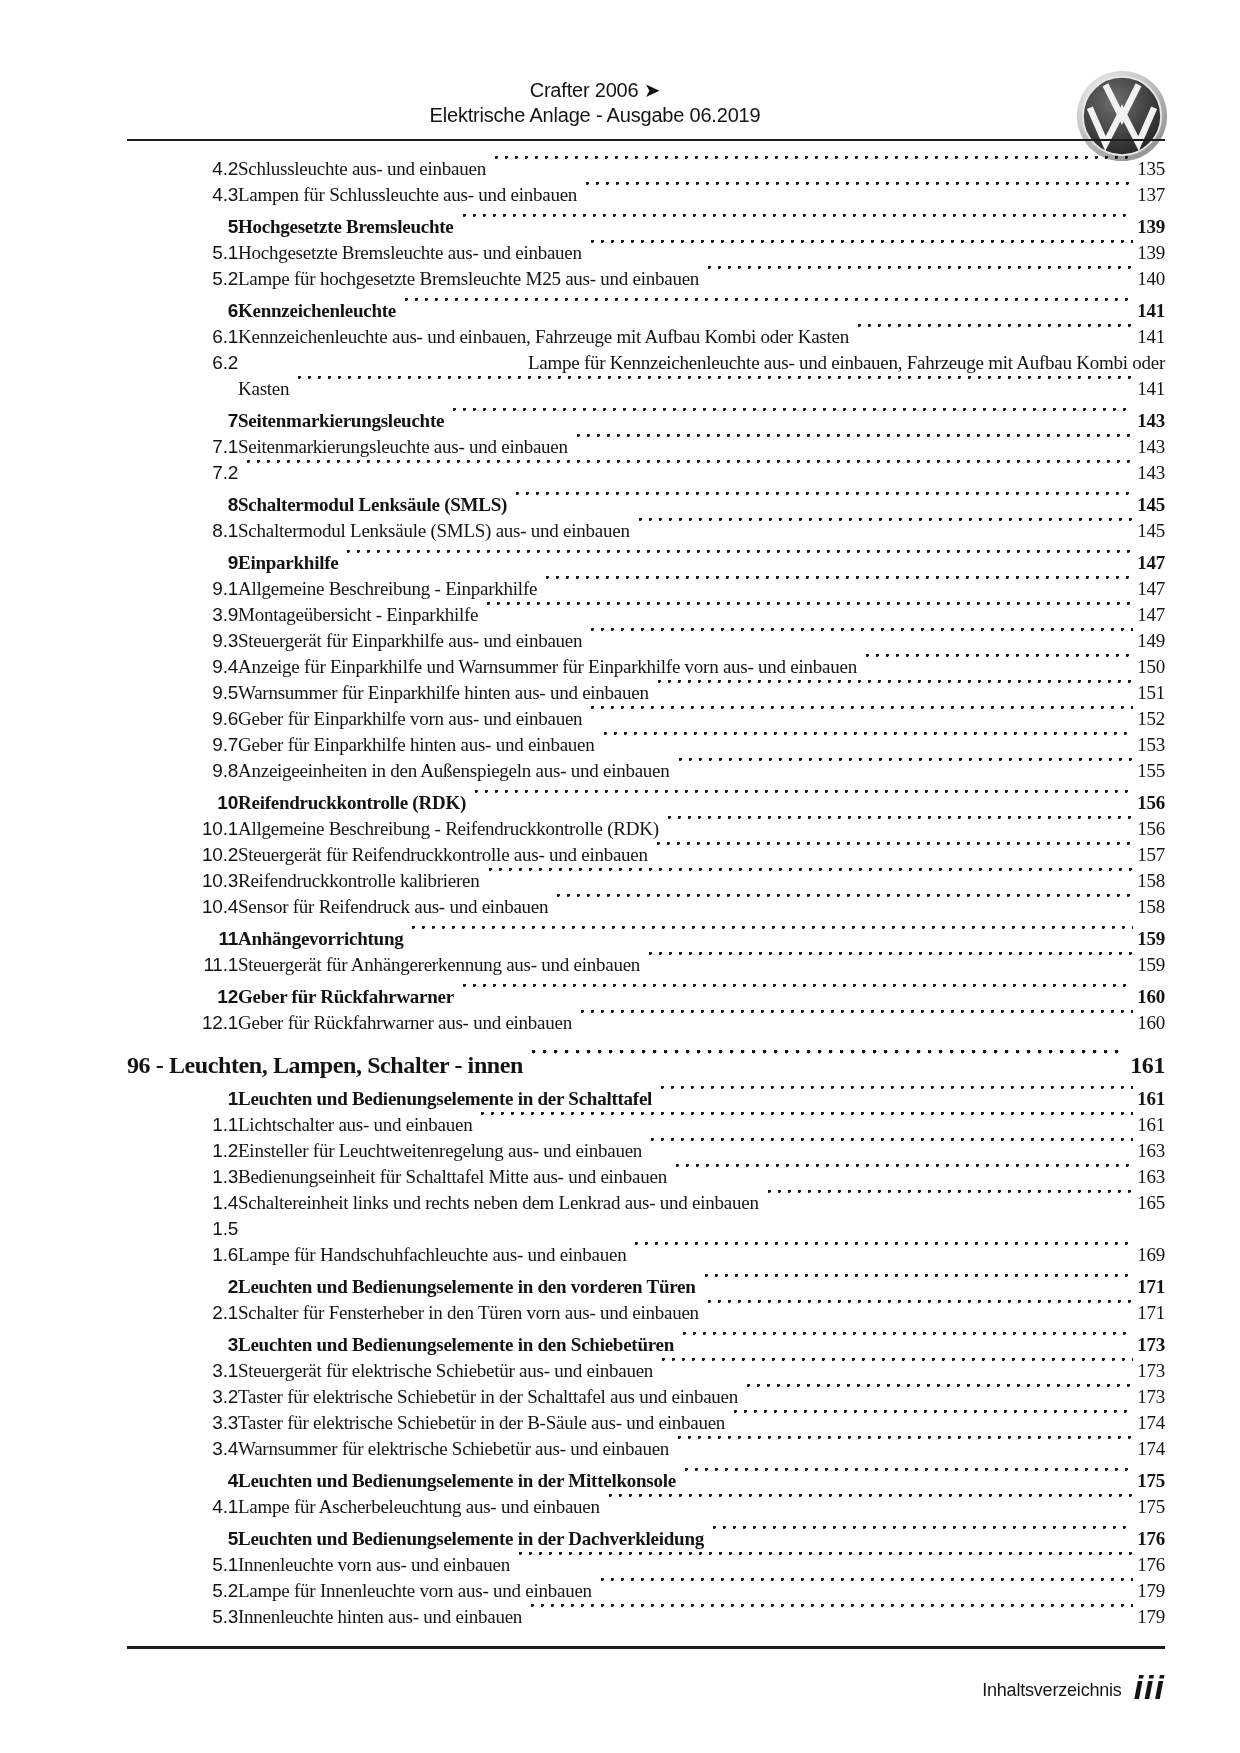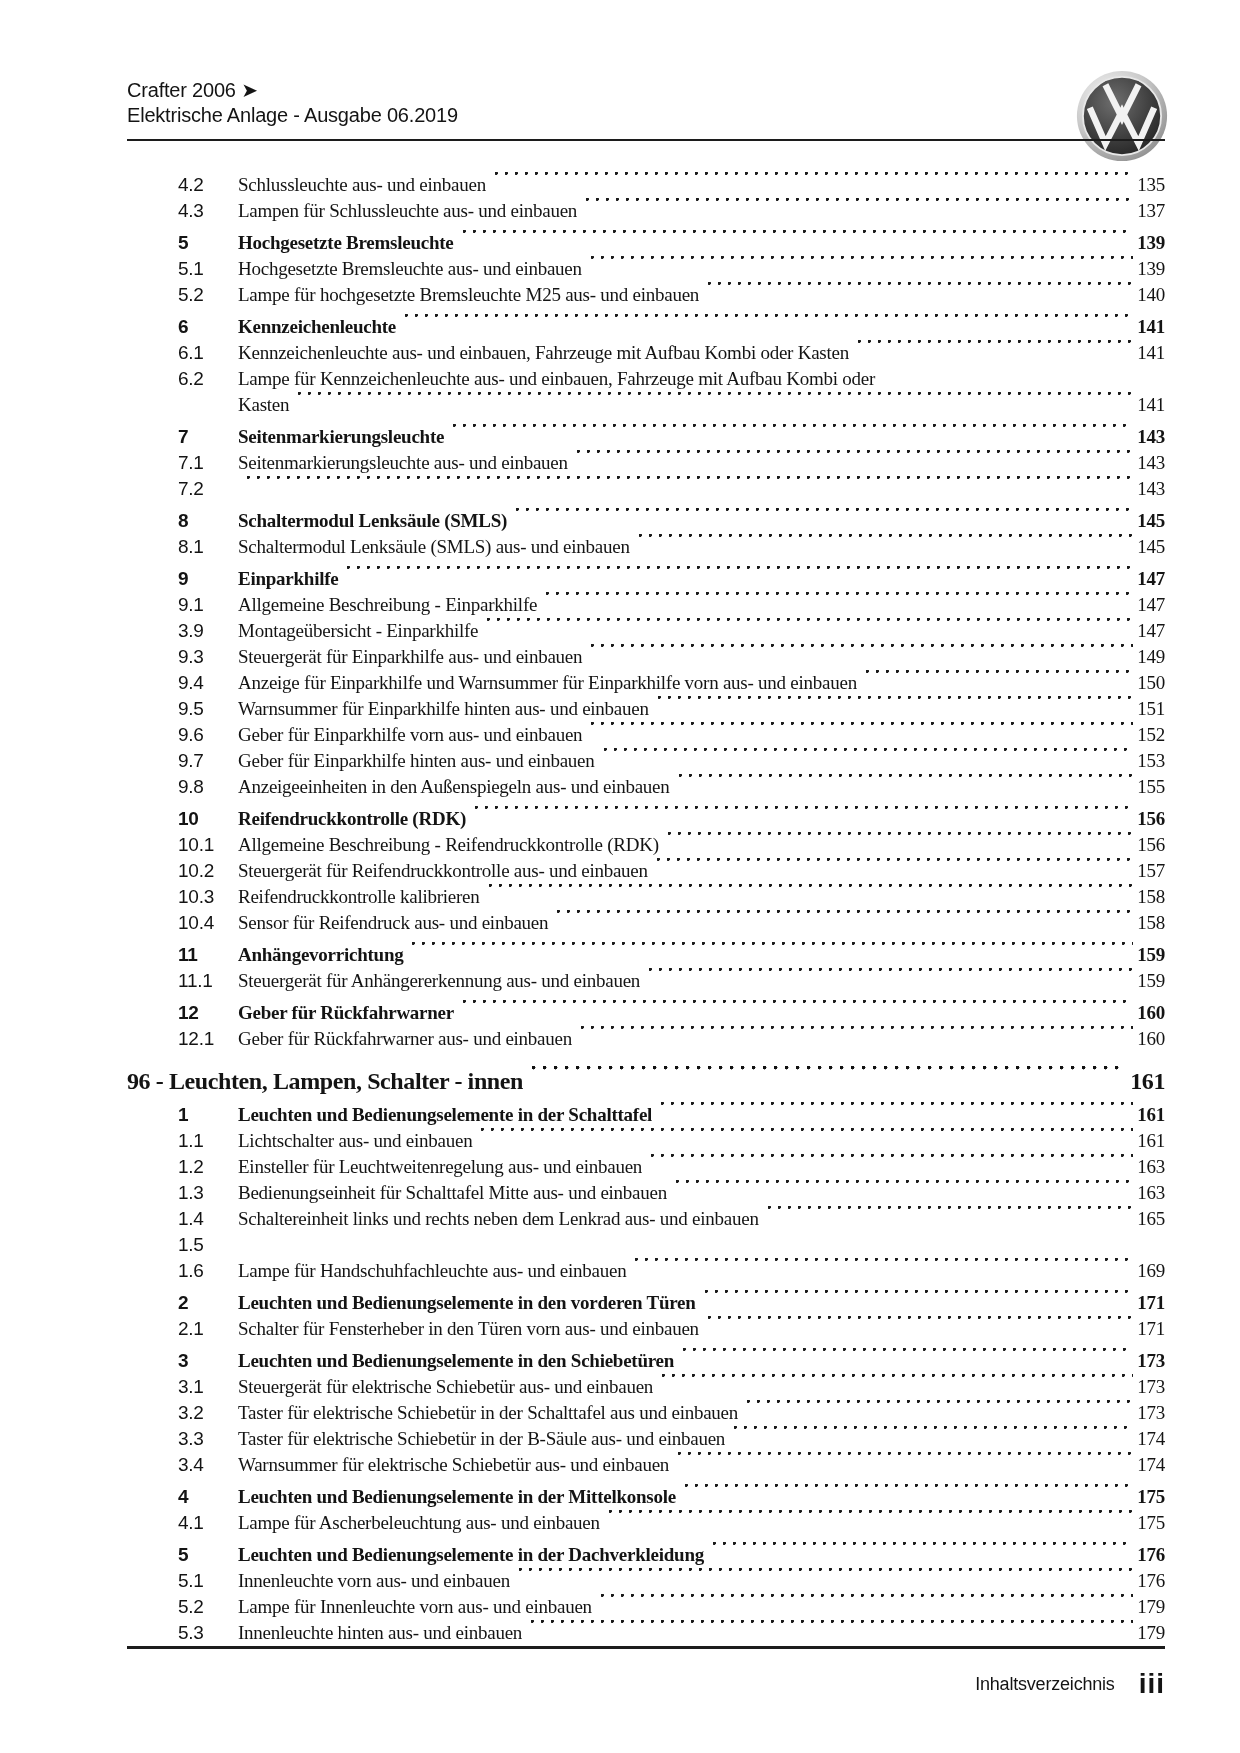--- a/index.html
+++ b/index.html
@@ -9,33 +9,33 @@
     font-family:"Liberation Sans", sans-serif;
     color:#141414;
     position:relative;
     overflow:hidden;
   }
   .page { position:absolute; inset:0; }
 
   
   .header-text {
     position:absolute; top:78px; left:127px; right:177px;
-    text-align:left; line-height:25px; font-size:20px; letter-spacing:-0.2px;
+    text-align:center; line-height:25px; font-size:20px; letter-spacing:-0.2px;
   }
   .header-rule {
     position:absolute; top:139px; left:127px; width:1038px; height:2px;
     background:#1c1c1c;
   }
   .logo {
     position:absolute; top:70px; left:1076px; width:92px; height:92px;
   }
 
   
   .content {
-    position:absolute; top:172px; left:127px; width:1038px;
+    position:absolute; top:156px; left:127px; width:1038px;text-align:right;
   }
   .row {
     display:flex; font-size:19px; line-height:26px; letter-spacing:-0.25px;
   }
   .row.sub, .row.section { padding-left:51px; }
   .row.section { font-weight:bold; margin-top:6px; }
   .row.chapter {
     font-weight:bold; font-size:24px; line-height:30px;
     margin-top:14px; margin-bottom:4px; letter-spacing:-0.4px;
   }
@@ -61,21 +61,21 @@
   
   .footer-rule {
     position:absolute; top:1646px; left:127px; width:1038px; height:3px;
     background:#1c1c1c;
   }
   .footer {
     position:absolute; top:1668px; left:127px; width:1038px;
     text-align:right;
   }
   .footer .label { font-size:18px; letter-spacing:-0.2px; vertical-align:baseline; }
-  .footer .pagenum { font-size:28px; font-weight:bold; margin-left:24px; vertical-align:-3px; letter-spacing:1px; }
+  .footer .pagenum { font-size:34px; font-weight:bold; margin-left:12px; vertical-align:-3px; letter-spacing:1px;font-style:italic; }
 </style>
 </head>
 <body>
 
 <div class="page">
 
   <div class="header-text">
     <div>Crafter 2006 ➤</div>
     <div>Elektrische Anlage - Ausgabe 06.2019</div>
   </div>

